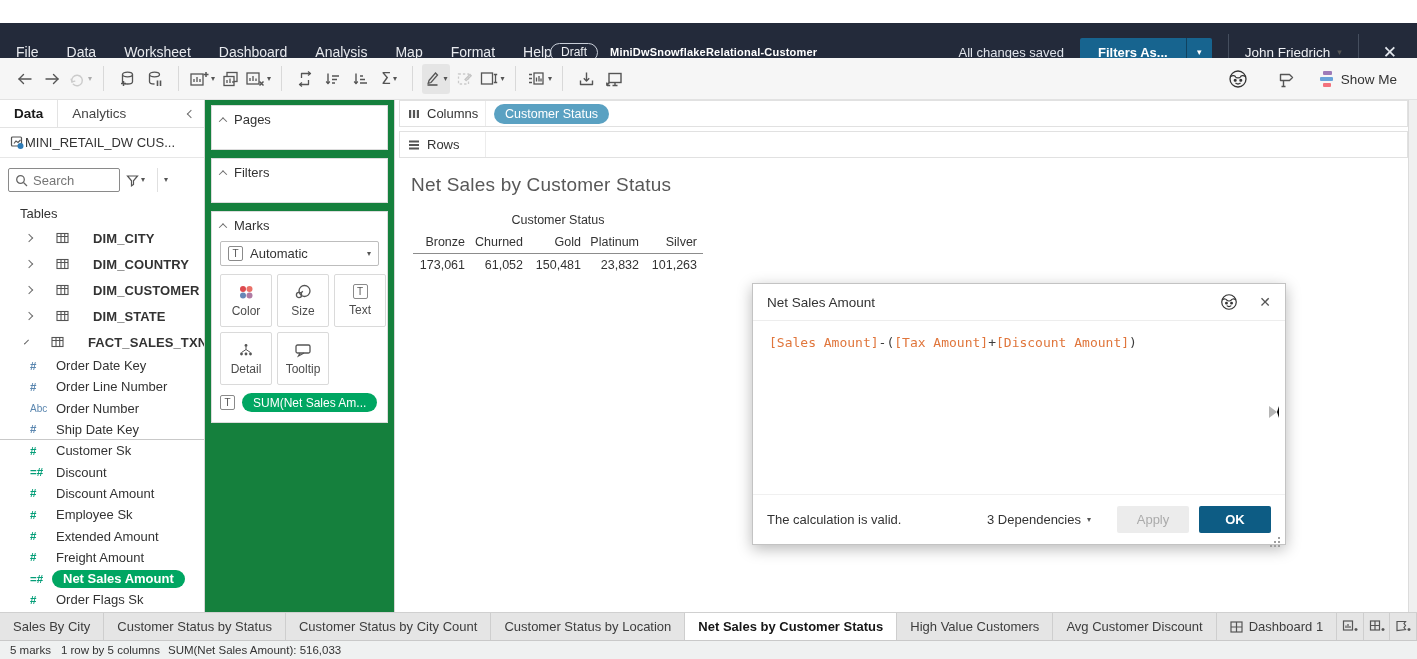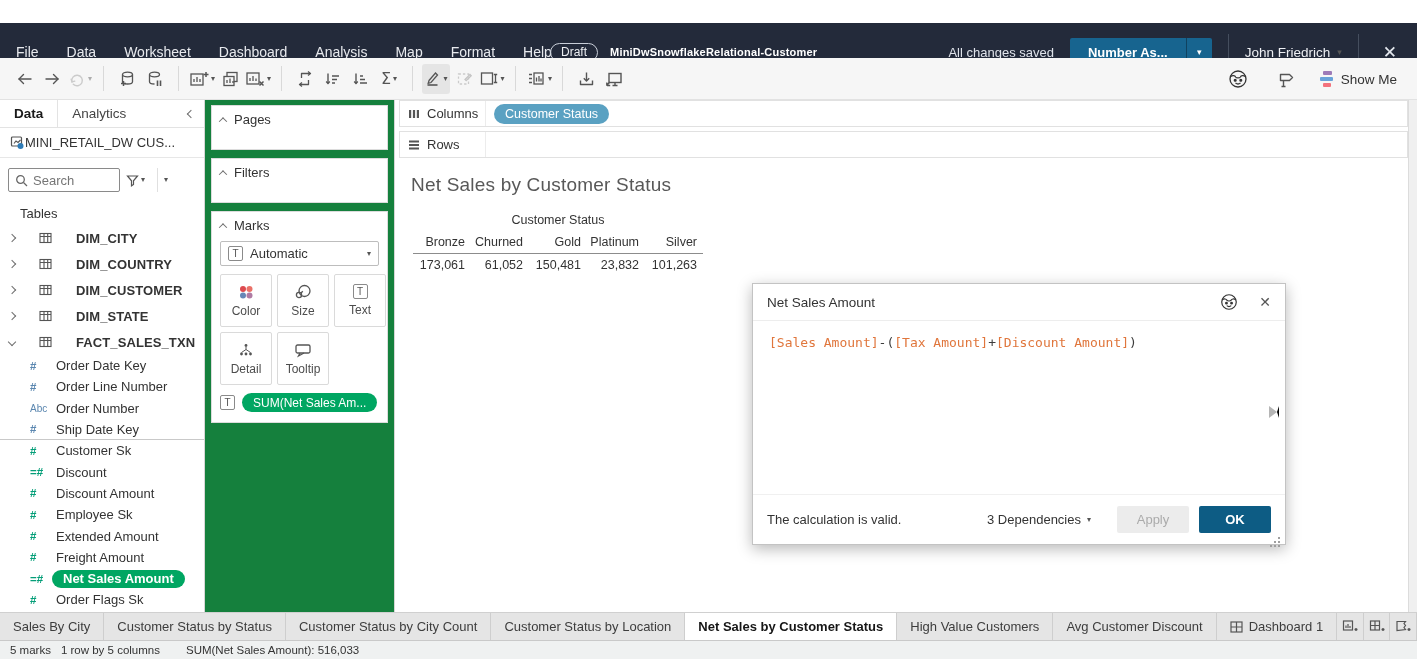--- a/index.html
+++ b/index.html
@@ -66,21 +66,21 @@
     font-size:13px;color:#333;cursor:pointer;flex:0 0 auto}
   .search-row{display:flex;align-items:center;margin:10px 6px 0 8px;flex:0 0 auto}
   .search-box{display:flex;align-items:center;gap:5px;border:1px solid #8a8a8a;border-radius:2px;
     height:24px;width:112px;padding:0 6px;background:#fff}
   .search-box input{border:none;outline:none;width:72px;font-size:13px;font-family:inherit;color:#333}
   .funnel-btn,.fields-caret{background:none;border:none;cursor:pointer;display:flex;align-items:center;gap:2px;
     color:#555;padding:0 6px;height:24px}
   .fields-caret{margin-left:6px;border-left:1px solid #e0e0e0}
   .car{font-size:8px;color:#555;line-height:1}
   .tables-label{font-size:13px;color:#333;margin:14px 0 4px 20px;flex:0 0 auto}
-  .tbl-row{height:26px;display:flex;align-items:center;gap:24px;padding-left:9px;cursor:pointer;flex:0 0 auto}
+  .tbl-row{height:26px;display:flex;align-items:center;gap:24px;padding-left:26px;cursor:pointer;flex:0 0 auto}
   .tbl-name{font-size:13px;font-weight:700;color:#333;letter-spacing:.1px}
   .field-row{height:21.3px;display:flex;align-items:center;padding-left:30px;cursor:pointer;flex:0 0 auto}
   .field-row.divider{border-bottom:1px solid #c9c9c9}
   .f-icon{width:26px;font-size:11.5px;font-weight:700;text-align:left;flex:0 0 auto}
   .field-row.dim .f-icon{color:#5b87b0}
   .field-row.measure .f-icon{color:#049e78}
   .field-row.abc .f-icon{font-size:10px;font-weight:400}
   .f-label{font-size:13px;color:#333;white-space:nowrap}
   .field-row.selected .f-label{background:var(--accent-green);color:#fff;font-weight:700;
     border-radius:10px;padding:1.5px 11px;margin-left:-4px}
@@ -153,21 +153,21 @@
   .stab.active{background:#fff;font-weight:700;color:#161616}
   .stab .tab-ico{display:none}
   .stab.dash .tab-ico{display:inline-flex}
   .newtab{width:33px;display:flex;align-items:center;justify-content:center;border-right:1px solid #cecece;
     background:none;border-top:none;border-bottom:none;border-left:none;cursor:pointer;color:#555}
 
   
   .status-bar{position:absolute;left:0;right:0;bottom:0;height:19px;background:#eff1f1;
     border-top:1px solid #c9c9c9;display:flex;align-items:center;font-size:11.5px;color:#333}
   .status-bar span{margin-left:10px}
-  .status-bar .agg{margin-left:26px}
+  .status-bar .agg{margin-left:8px}
 </style>
 </head>
 <body>
 
 <div class="titlebar">
   <div class="menus">
     <span class="menu-item">File</span>
       <span class="menu-item">Data</span>
       <span class="menu-item">Worksheet</span>
       <span class="menu-item">Dashboard</span>
@@ -176,21 +176,21 @@
       <span class="menu-item">Format</span>
       <span class="menu-item">Help</span>
   </div>
   <div class="tb-center">
     <span class="draft-badge">Draft</span>
     <span class="wb-title">MiniDwSnowflakeRelational-Customer</span>
   </div>
   <div class="tb-right">
     <span class="saved">All changes saved</span>
     <span class="pub">
-      <button class="pub-main">Number As...</button>
+      <button class="pub-main">Filters As...</button>
       <button class="pub-caret">▾</button>
     </span>
     <span class="tb-div"></span>
     <span class="user">
       <span>John Friedrich</span>
       <span class="car">▾</span>
     </span>
     <span class="tb-div"></span>
     <button class="tb-close">✕</button>
   </div>

